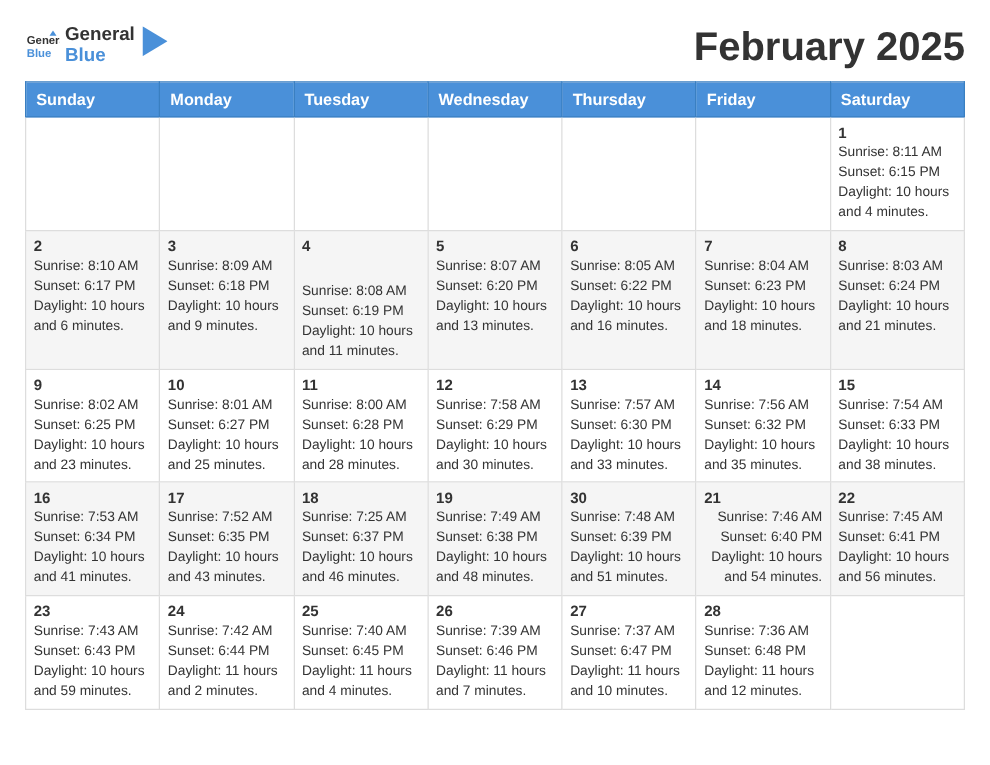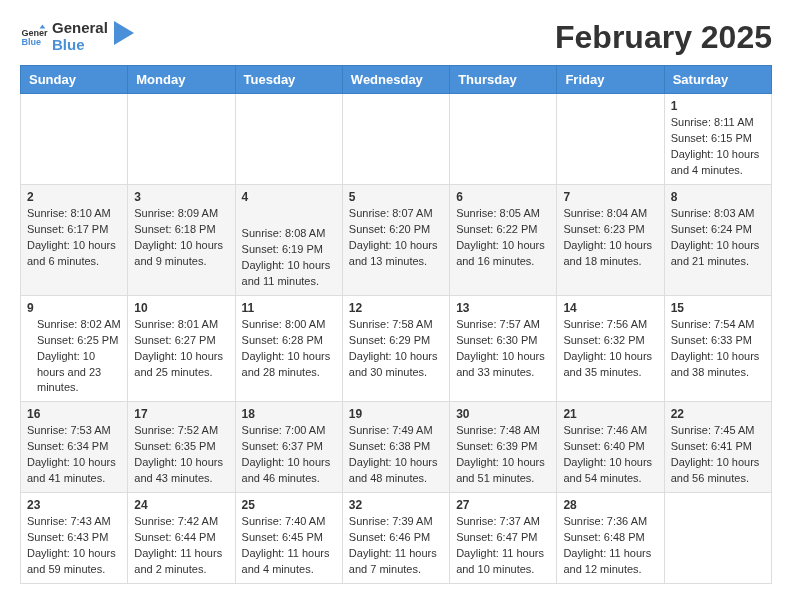--- a/index.html
+++ b/index.html
@@ -169,21 +169,21 @@
         <td>
           <span class="day-number">8</span>
           <div class="day-info" style="white-space: pre-line;">Sunrise: 8:03 AM
 Sunset: 6:24 PM
 Daylight: 10 hours and 21 minutes.</div>
         </td>
       </tr>
       <tr>
         <td>
           <span class="day-number">9</span>
-          <div class="day-info" style="white-space: pre-line; margin-left: 10px;">Sunrise: 8:02 AM
+          <div class="day-info" style="white-space: pre-line;">Sunrise: 8:02 AM
 Sunset: 6:25 PM
 Daylight: 10 hours and 23 minutes.</div>
         </td>
         <td>
           <span class="day-number">10</span>
           <div class="day-info" style="white-space: pre-line;">Sunrise: 8:01 AM
 Sunset: 6:27 PM
 Daylight: 10 hours and 25 minutes.</div>
         </td>
         <td>
@@ -225,39 +225,39 @@
 Daylight: 10 hours and 41 minutes.</div>
         </td>
         <td>
           <span class="day-number">17</span>
           <div class="day-info" style="white-space: pre-line;">Sunrise: 7:52 AM
 Sunset: 6:35 PM
 Daylight: 10 hours and 43 minutes.</div>
         </td>
         <td>
           <span class="day-number">18</span>
-          <div class="day-info" style="white-space: pre-line;">Sunrise: 7:00 AM
+          <div class="day-info" style="white-space: pre-line;">Sunrise: 7:25 AM
 Sunset: 6:37 PM
 Daylight: 10 hours and 46 minutes.</div>
         </td>
         <td>
           <span class="day-number">19</span>
           <div class="day-info" style="white-space: pre-line;">Sunrise: 7:49 AM
 Sunset: 6:38 PM
 Daylight: 10 hours and 48 minutes.</div>
         </td>
         <td>
           <span class="day-number">30</span>
           <div class="day-info" style="white-space: pre-line;">Sunrise: 7:48 AM
 Sunset: 6:39 PM
 Daylight: 10 hours and 51 minutes.</div>
         </td>
         <td>
           <span class="day-number">21</span>
-          <div class="day-info" style="white-space: pre-line;">Sunrise: 7:46 AM
+          <div class="day-info" style="white-space: pre-line; text-align: right;">Sunrise: 7:46 AM
 Sunset: 6:40 PM
 Daylight: 10 hours and 54 minutes.</div>
         </td>
         <td>
           <span class="day-number">22</span>
           <div class="day-info" style="white-space: pre-line;">Sunrise: 7:45 AM
 Sunset: 6:41 PM
 Daylight: 10 hours and 56 minutes.</div>
         </td>
       </tr>
@@ -274,21 +274,21 @@
 Sunset: 6:44 PM
 Daylight: 11 hours and 2 minutes.</div>
         </td>
         <td>
           <span class="day-number">25</span>
           <div class="day-info" style="white-space: pre-line;">Sunrise: 7:40 AM
 Sunset: 6:45 PM
 Daylight: 11 hours and 4 minutes.</div>
         </td>
         <td>
-          <span class="day-number">32</span>
+          <span class="day-number">26</span>
           <div class="day-info" style="white-space: pre-line;">Sunrise: 7:39 AM
 Sunset: 6:46 PM
 Daylight: 11 hours and 7 minutes.</div>
         </td>
         <td>
           <span class="day-number">27</span>
           <div class="day-info" style="white-space: pre-line;">Sunrise: 7:37 AM
 Sunset: 6:47 PM
 Daylight: 11 hours and 10 minutes.</div>
         </td>

